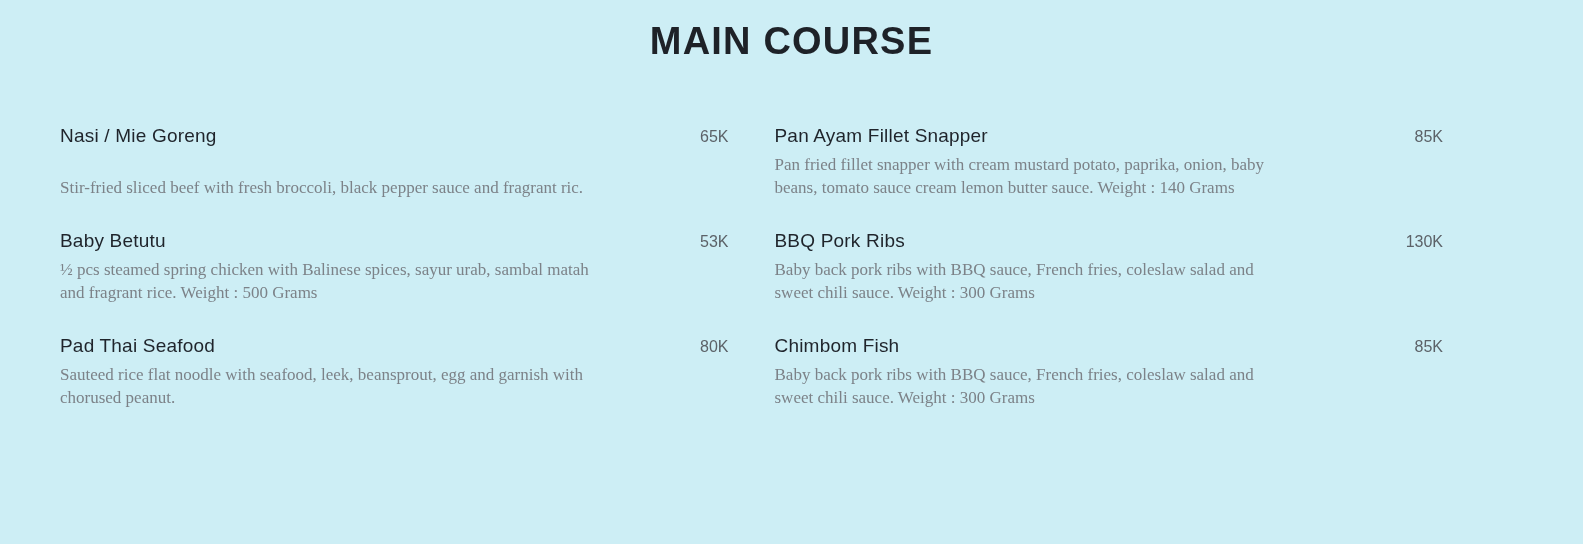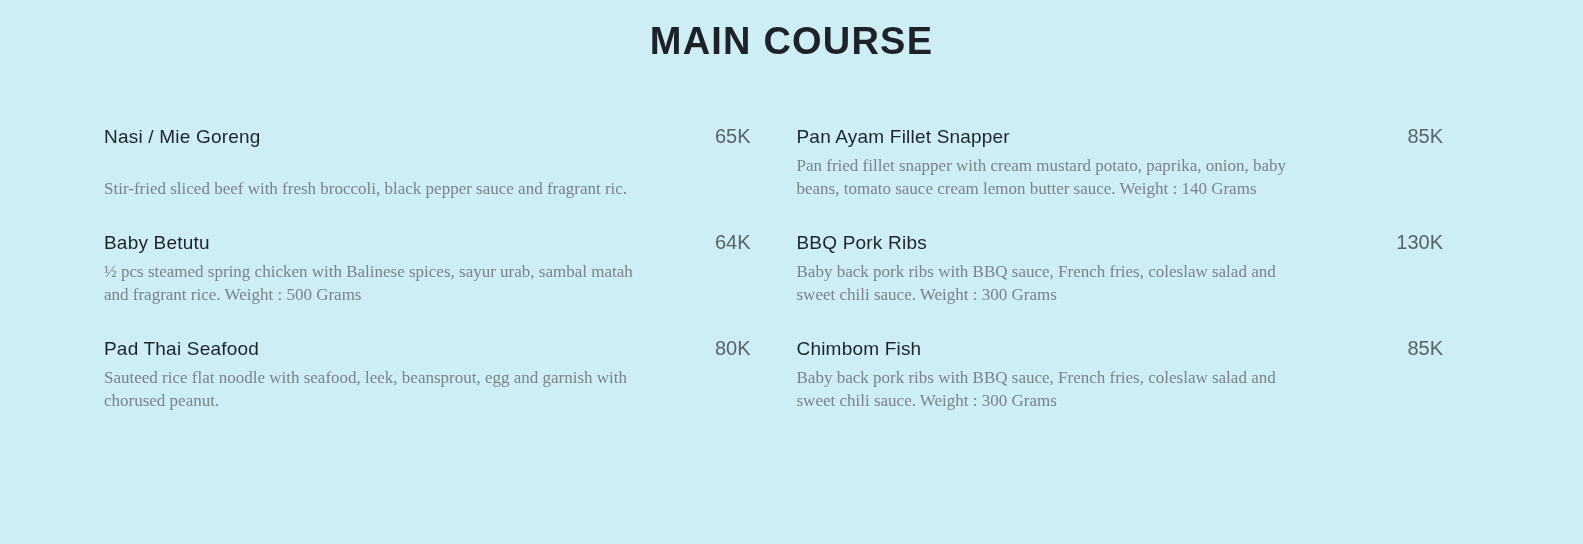--- a/index.html
+++ b/index.html
@@ -26,21 +26,21 @@
     font-weight: bold;
     letter-spacing: 1.2px;
     color: #1e2228;
     margin: 0;
     padding-top: 20px;
   }
   .columns {
     display: flex;
     flex-direction: row;
     margin-top: 62px;
-    padding: 0 140px 0 104px;
+    padding: 0 140px 0 60px;
     box-sizing: border-box;
     gap: 46px;
   }
   .column {
     flex: 1 1 0;
     min-width: 0;
   }
   .column-right {
     padding-top: 0;
   }
@@ -55,21 +55,21 @@
   }
   .item-name {
     font-family: "Liberation Sans", sans-serif;
     font-size: 19px;
     font-weight: 400;
     color: #1f242b;
     letter-spacing: 0.2px;
   }
   .item-price {
     font-family: "Liberation Sans", sans-serif;
-    font-size: 20px;
+    font-size: 16px;
     font-weight: 400;
     color: #5c6268;
     padding-left: 14px;
     white-space: nowrap;
   }
   .item-desc {
     font-family: "Liberation Serif", serif;
     font-size: 17px;
     line-height: 1.35;
     color: #7c8288;
@@ -98,21 +98,21 @@
         </div>
       </div>
 
       <div class="menu-item">
         <div class="item-desc">Stir-fried sliced beef with fresh broccoli, black pepper sauce and fragrant ric.</div>
       </div>
 
       <div class="menu-item">
         <div class="item-head">
           <span class="item-name">Baby Betutu</span>
-          <span class="item-price">64K</span>
+          <span class="item-price">53K</span>
         </div>
         <div class="item-desc">½ pcs steamed spring chicken with Balinese spices, sayur urab, sambal matah and fragrant rice. Weight : 500 Grams</div>
       </div>
 
       <div class="menu-item">
         <div class="item-head">
           <span class="item-name">Pad Thai Seafood</span>
           <span class="item-price">80K</span>
         </div>
         <div class="item-desc">Sauteed rice flat noodle with seafood, leek, beansprout, egg and garnish with chorused peanut.</div>

